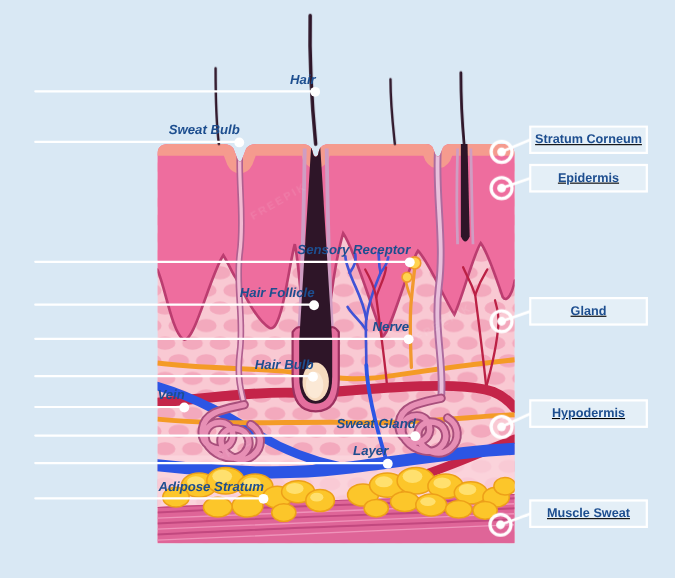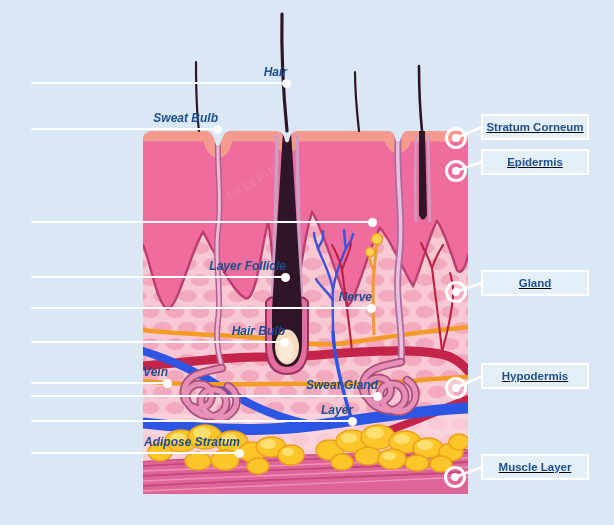--- a/index.html
+++ b/index.html
@@ -237,35 +237,36 @@
 <div>
   <div class="llabel" style="top:66px">
     <span class="ltext">Hair</span>
     <span class="lline" style="width:256px"></span>
   </div>
   <div class="llabel" style="top:112px">
     <span class="ltext">Sweat Bulb</span>
     <span class="lline" style="width:187px"></span>
   </div>
   <div class="llabel" style="top:221px">
+    <span class="ltext">Sensory Receptor</span>
     <span class="lline" style="width:342px"></span>
   </div>
   <div class="llabel" style="top:260px">
-    <span class="ltext">Layer Follicle</span>
+    <span class="ltext">Hair Follicle</span>
     <span class="lline" style="width:255px"></span>
   </div>
   <div class="llabel" style="top:291px">
     <span class="ltext">Nerve</span>
     <span class="lline" style="width:341px"></span>
   </div>
   <div class="llabel" style="top:325px">
     <span class="ltext">Hair Bulb</span>
     <span class="lline" style="width:254px"></span>
   </div>
-  <div class="llabel" style="top:366px">
+  <div class="llabel" style="top:353px">
     <span class="ltext">Vein</span>
     <span class="lline" style="width:137px"></span>
   </div>
   <div class="llabel" style="top:379px">
     <span class="ltext">Sweat Gland</span>
     <span class="lline" style="width:347px"></span>
   </div>
   <div class="llabel" style="top:404px">
     <span class="ltext">Layer</span>
     <span class="lline" style="width:322px"></span>
@@ -283,17 +284,17 @@
   <div class="rbox" style="top:149px">
     <span class="rtext">Epidermis</span>
   </div>
   <div class="rbox" style="top:270px">
     <span class="rtext">Gland</span>
   </div>
   <div class="rbox" style="top:363px">
     <span class="rtext">Hypodermis</span>
   </div>
   <div class="rbox" style="top:454px">
-    <span class="rtext">Muscle Layer</span>
+    <span class="rtext">Muscle Sweat</span>
   </div>
 </div>
 
 </div>
 
 </body></html>

